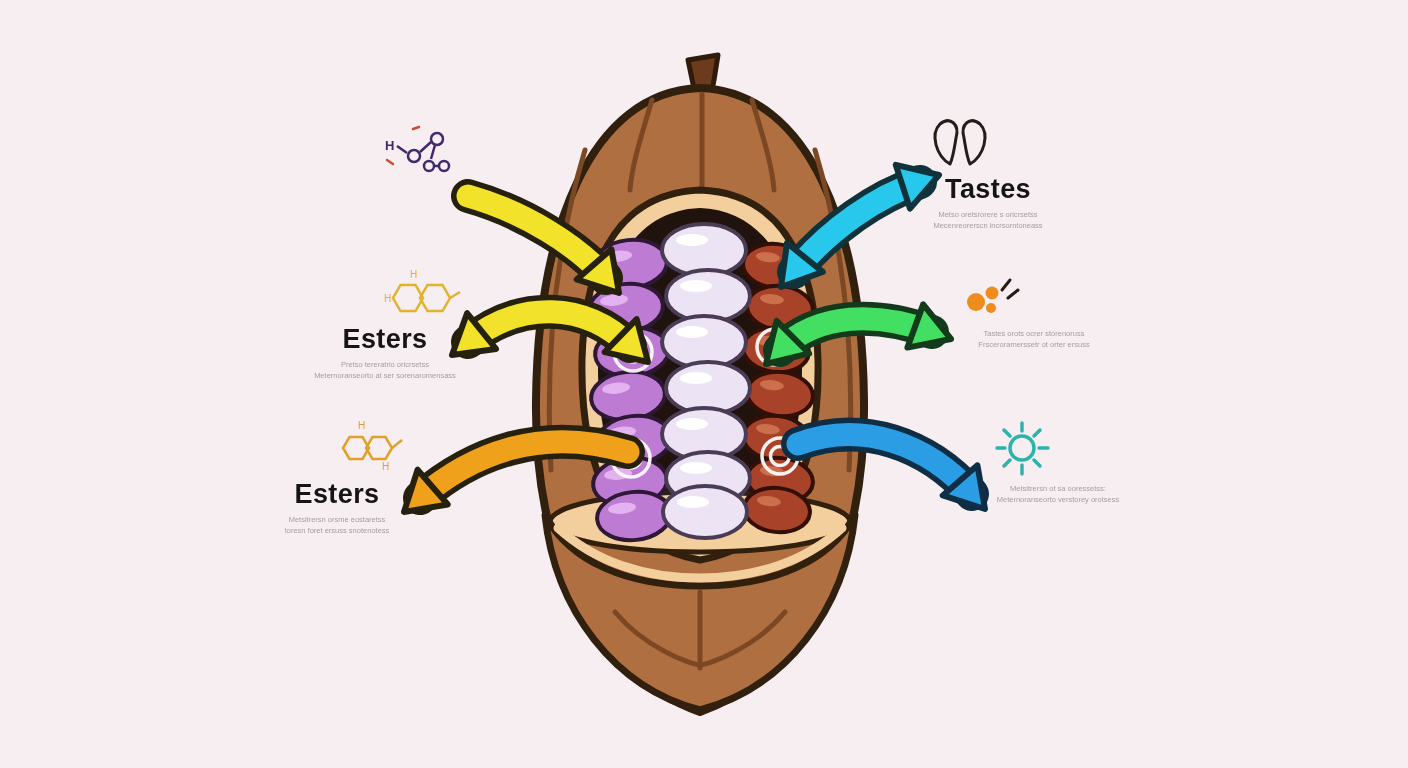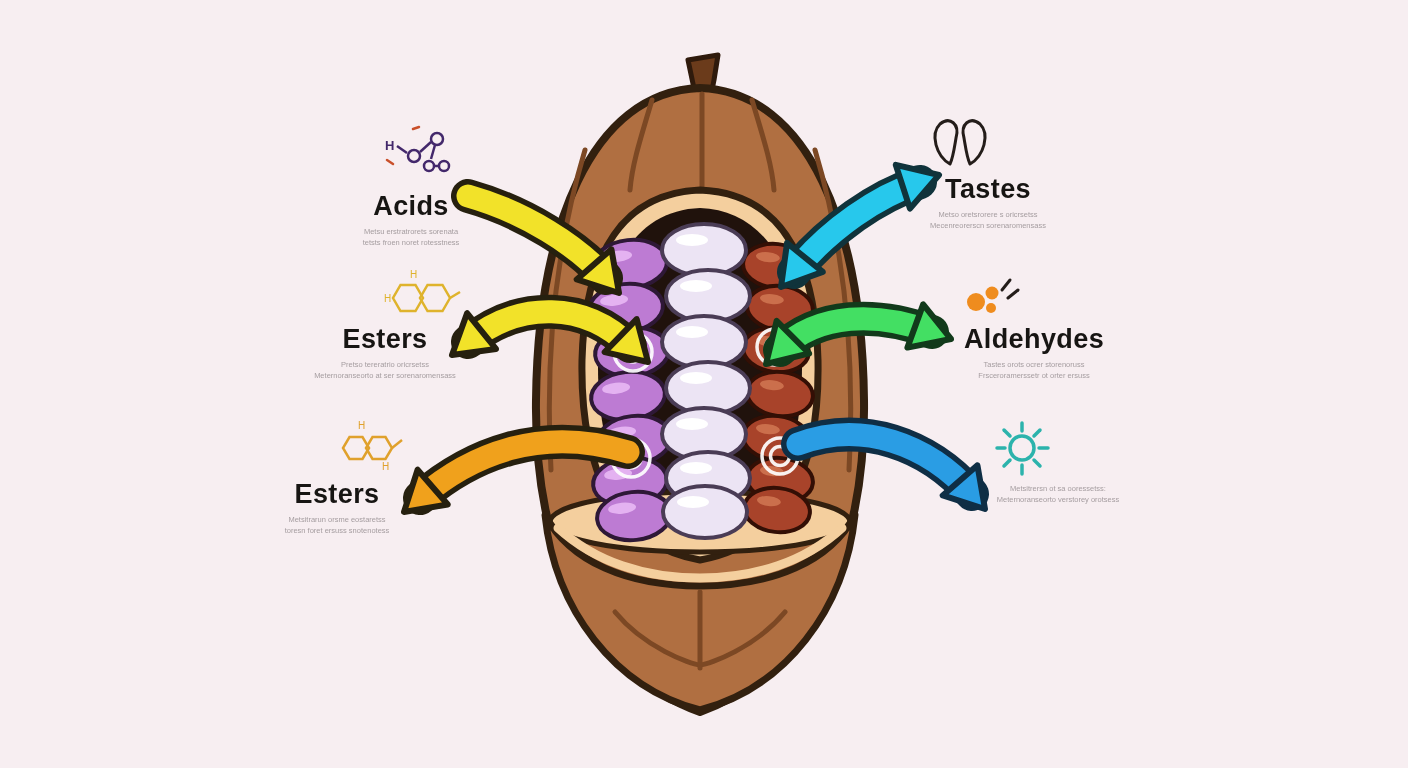--- a/index.html
+++ b/index.html
@@ -266,54 +266,46 @@
 
   <g>
     <path d="M798,444 C862,420 928,444 972,494" fill="none" stroke="#0f2e45" stroke-width="34" stroke-linecap="round"></path>
     <path d="M798,444 C862,420 928,444 972,494" fill="none" stroke-width="23" stroke-linecap="round" stroke="#2a9de4"></path>
     <g transform="translate(985,509) rotate(49)">
           <path d="M0,0 L-38,-23 L-38,23 Z" stroke="#0f2e45" stroke-width="6" stroke-linejoin="round" fill="#2a9de4"></path>
         </g>
   </g>
 </svg>
 
-<div class="callout" style="left:326px;top:191px;width:170px">
-  <div class="title">Acids</div>
-  <div class="subs">
-    <div>Metsu erstratrorets sorenata</div>
-    <div>tetsts froen noret rotesstness</div>
-  </div>
-</div>
 
 <div class="callout" style="left:300px;top:324px;width:170px">
   <div class="title">Esters</div>
   <div class="subs">
     <div>Pretso tereratrio oricrsetss</div>
     <div>Meternoranseorto at ser sorenaromensass</div>
   </div>
 </div>
 
 <div class="callout" style="left:252px;top:479px;width:170px">
   <div class="title">Esters</div>
   <div class="subs">
-    <div>Metsitrarun orsme eostaretss</div>
+    <div>Metsitrersn orsme eostaretss</div>
     <div>toresn foret ersuss snotenotess</div>
   </div>
 </div>
 
 <div class="callout" style="left:903px;top:174px;width:170px">
   <div class="title">Tastes</div>
   <div class="subs">
     <div>Metso oretsrorere s oricrsetss</div>
-    <div>Mecenreorerscn sorenaromensass</div>
+    <div>Mecenreorerscn incrsorntoneass</div>
   </div>
 </div>
 
 <div class="callout" style="left:949px;top:324px;width:170px">
-  <div class="title">Aldehydes</div>
   <div class="subs">
     <div>Tastes orots ocrer storenoruss</div>
     <div>Frsceroramerssetr ot orter ersuss</div>
   </div>
 </div>
 
 <div class="callout" style="left:973px;top:479px;width:170px">
   <div class="subs">
     <div>Metsitrersn ot sa ooressetss:</div>
     <div>Meternoranseorto verstorey orotsess</div>

